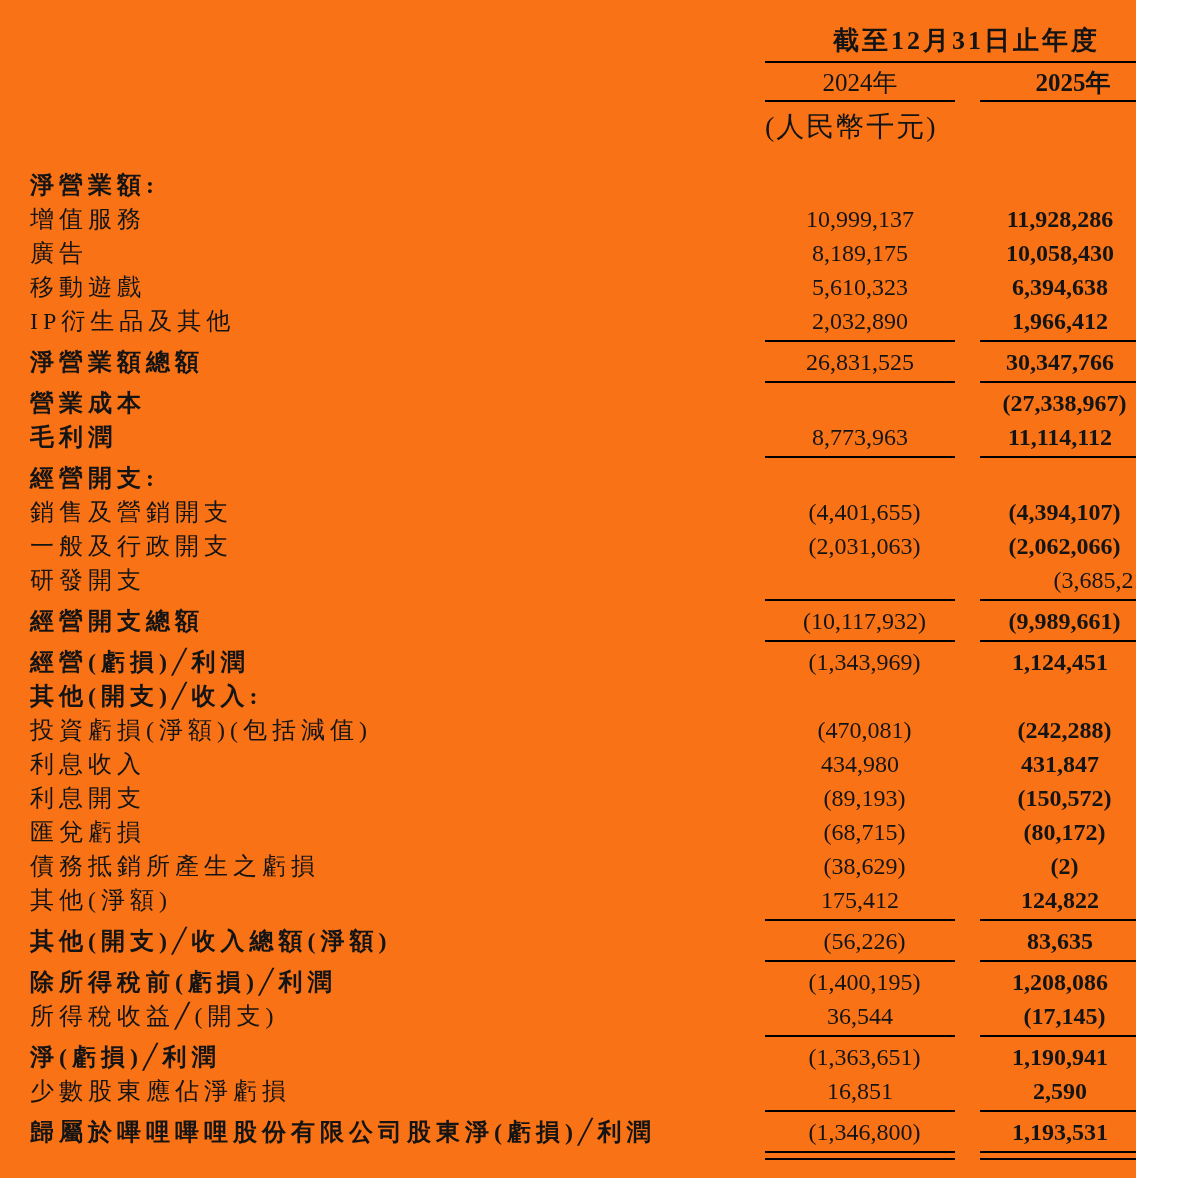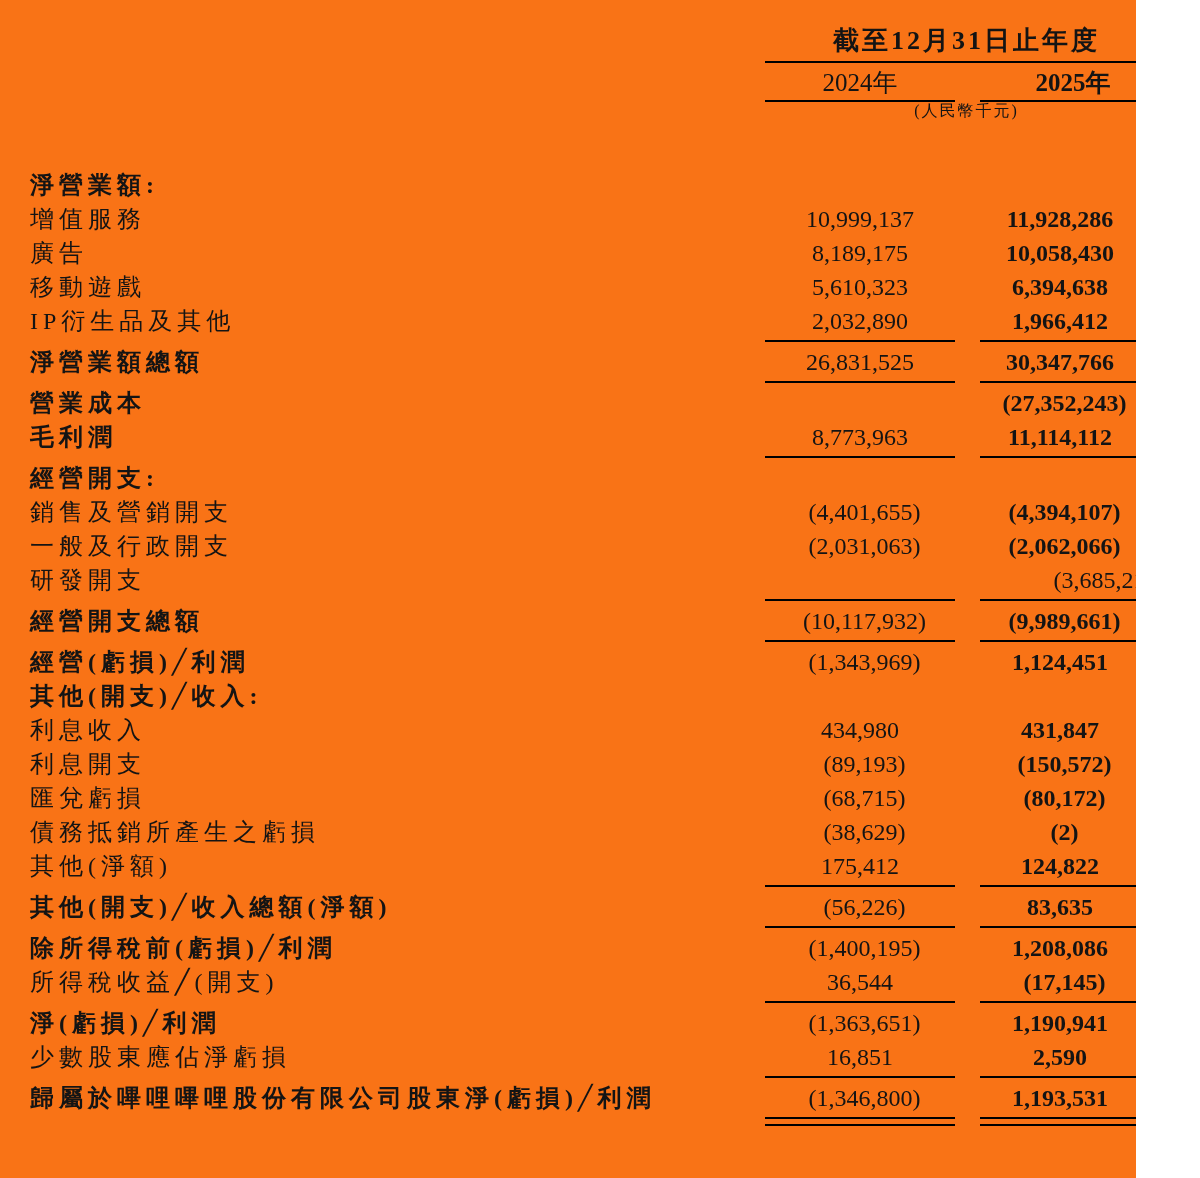--- a/index.html
+++ b/index.html
@@ -16,22 +16,22 @@
     letter-spacing:3px; white-space:nowrap;
   }
   .header-rule { position:absolute; top:61px; left:765px; width:403px; border-top:2px solid #000; }
   .year { position:absolute; top:67px; height:32px; line-height:32px; text-align:center; font-size:25px; white-space:nowrap; }
   .year-2024 { left:765px; width:190px; font-weight:400; }
   .year-2025 { left:978px; width:190px; font-weight:700; }
   .year-rule { position:absolute; top:100px; border-top:2px solid #000; }
   .year-rule-2024 { left:765px; width:190px; }
   .year-rule-2025 { left:980px; width:188px; }
   .unit-note {
-    position:absolute; top:95px; left:765px; width:403px; height:32px;
-    line-height:32px; text-align:center; font-size:16px; letter-spacing:2px; white-space:nowrap;
+    position:absolute; top:111px; left:765px; width:403px; height:32px;
+    line-height:32px; font-size:28px; letter-spacing:2px; white-space:nowrap;
   }
 
   
   #table-body { position:absolute; top:168px; left:0; width:1200px; }
   .row { display:flex; height:34px; }
   .row > div { line-height:34px; }
   .row .label { flex:1 1 auto; padding-left:30px; font-size:24px; letter-spacing:5px; white-space:nowrap; overflow:hidden; }
   .row .label.indent { }
   .row.bold .label { font-weight:700; }
   .v { font-size:24px; text-align:center; white-space:nowrap; }
@@ -100,21 +100,21 @@
         <div class="label">淨營業額總額</div>
         <div class="v v2024"><span>26,831,525</span></div>
         <div class="v v2025"><span>30,347,766</span></div>
       </div>
       <div class="rule-row">
         <div class="seg seg-l"></div>
         <div class="seg seg-r"></div>
       </div>
       <div class="row bold">
         <div class="label">營業成本</div>
-        <div class="v v2025"><span class="hang">(27,352,243)</span></div>
+        <div class="v v2025"><span class="hang">(27,338,967)</span></div>
       </div>
       <div class="row bold">
         <div class="label">毛利潤</div>
         <div class="v v2024"><span>8,773,963</span></div>
         <div class="v v2025"><span>11,114,112</span></div>
       </div>
       <div class="rule-row">
         <div class="seg seg-l"></div>
         <div class="seg seg-r"></div>
       </div>
@@ -154,20 +154,25 @@
         <div class="label">經營(虧損)╱利潤</div>
         <div class="v v2024"><span class="hang">(1,343,969)</span></div>
         <div class="v v2025"><span>1,124,451</span></div>
       </div>
       <div class="row bold">
         <div class="label">其他(開支)╱收入:</div>
         <div class="v v2024"><span></span></div>
         <div class="v v2025"><span></span></div>
       </div>
       <div class="row">
+        <div class="label indent">投資虧損(淨額)(包括減值)</div>
+        <div class="v v2024"><span class="hang">(470,081)</span></div>
+        <div class="v v2025"><span class="hang">(242,288)</span></div>
+      </div>
+      <div class="row">
         <div class="label indent">利息收入</div>
         <div class="v v2024"><span>434,980</span></div>
         <div class="v v2025"><span>431,847</span></div>
       </div>
       <div class="row">
         <div class="label indent">利息開支</div>
         <div class="v v2024"><span class="hang">(89,193)</span></div>
         <div class="v v2025"><span class="hang">(150,572)</span></div>
       </div>
       <div class="row">

